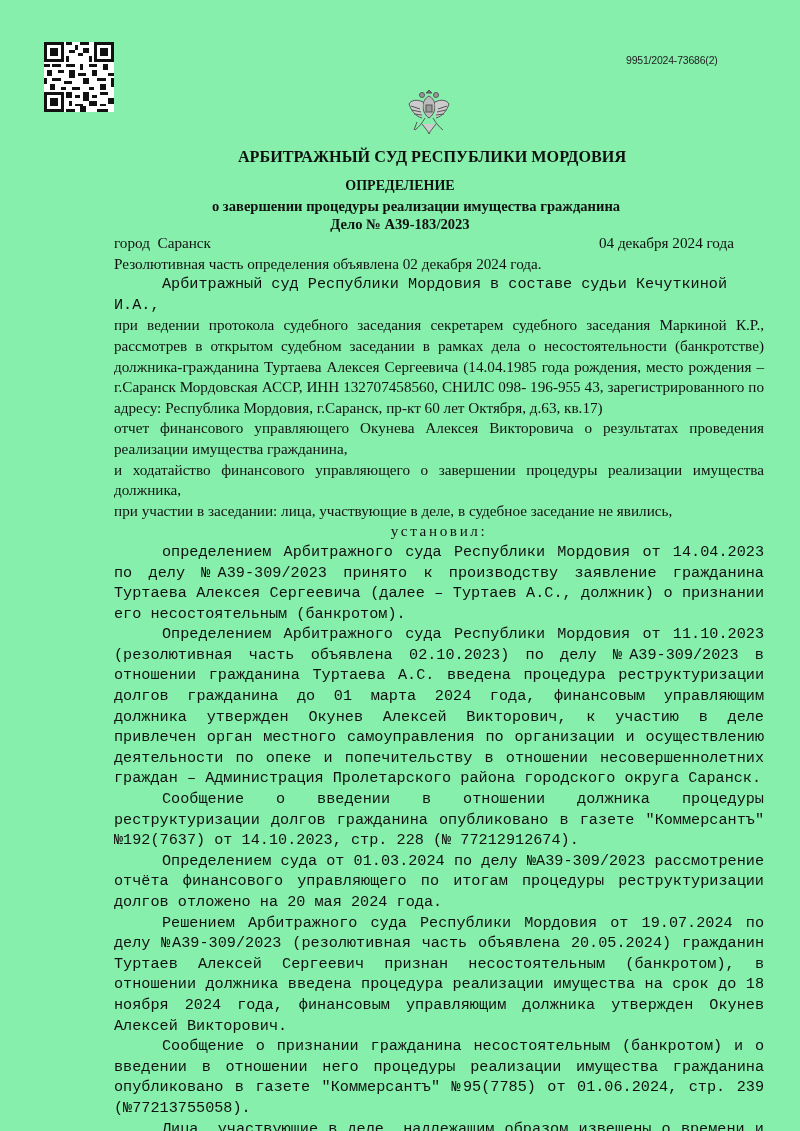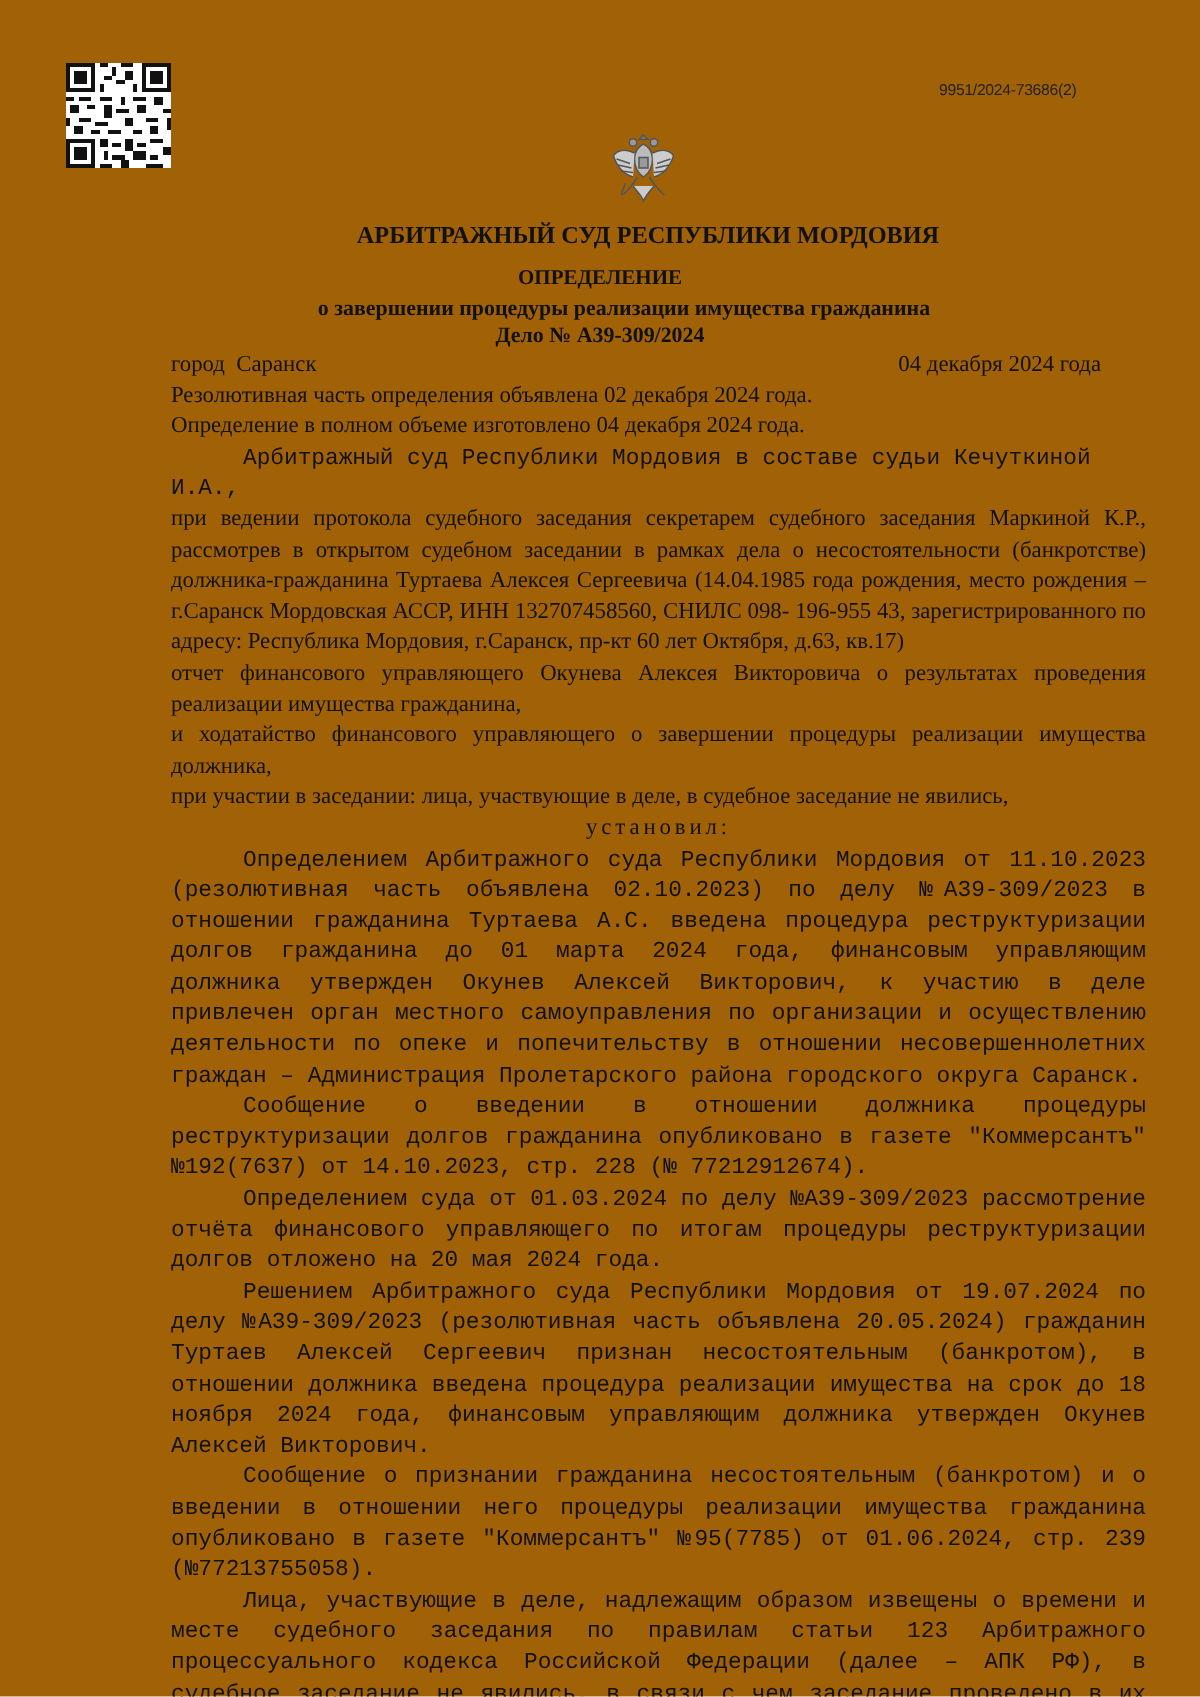--- a/index.html
+++ b/index.html
@@ -1,17 +1,17 @@
 <!DOCTYPE html>
 <html><head>
 <meta charset="utf-8">
 <style>
   html, body { margin: 0; padding: 0; background: #ffffff; }
   body { width: 800px; height: 1131px; position: relative; overflow: hidden; color: #111; }
-  .page { position: absolute; left: 0; top: 0; width: 800px; height: 1131px; background: #a16207; }
+  .page { position: absolute; left: 0; top: 0; width: 800px; height: 1131px; background: #86efac; }
   .qr { position: absolute; left: 44px; top: 42px; width: 70px; height: 70px; }
   .docnum { position: absolute; left: 626px; top: 54px; font-family: "Liberation Sans", sans-serif; font-size: 10.5px; letter-spacing: -0.2px; color: #222; }
   .emblem { position: absolute; left: 407px; top: 86px; width: 44px; height: 52px; }
   .heading { position: absolute; left: 0; width: 800px; text-align: center; font-family: "Liberation Serif", serif; font-weight: bold; color: #111; }
   .court { top: 148px; font-size: 16.2px; margin-left: 32px; }
   .title { top: 178px; font-size: 14px; }
   .subtitle { top: 198px; font-size: 14.6px; margin-left: 16px; }
   .caseno { top: 216px; font-size: 14.6px; }
   .body { position: absolute; left: 114px; top: 233px; width: 650px; font-family: "Liberation Serif", serif; font-size: 15.2px; line-height: 20.6px; color: #111; }
   .body p { margin: 0; text-align: justify; }
@@ -104,35 +104,35 @@
       <rect x="19" y="19" width="6" height="7" fill="#999"></rect>
       <path d="M18 32 c-3 5 -6 9 -10 12 M26 32 c3 5 6 9 10 12"></path>
       <path d="M15 38 c3 4 6 7 7 10 c1 -3 4 -6 7 -10" fill="#ccc"></path>
       <path d="M10 36 l-3 8"></path>
     </g>
   </svg>
 
   <div class="heading court">АРБИТРАЖНЫЙ СУД РЕСПУБЛИКИ МОРДОВИЯ</div>
   <div class="heading title">ОПРЕДЕЛЕНИЕ</div>
   <div class="heading subtitle">о завершении процедуры реализации имущества гражданина</div>
-  <div class="heading caseno">Дело № А39-309/2024</div>
+  <div class="heading caseno">Дело № А39-183/2023</div>
 
   <div class="body">
     <div class="row">
       <span style="white-space:pre">город  Саранск</span>
       <span style="margin-right:30px">04 декабря 2024 года</span>
     </div>
     <p class="left">Резолютивная часть определения объявлена 02 декабря 2024 года.</p>
-    <p class="left">Определение в полном объеме изготовлено 04 декабря 2024 года.</p>
     <p class="left indent">Арбитражный суд Республики Мордовия в составе судьи Кечуткиной И.А.,</p>
     <p>при ведении протокола судебного заседания секретарем судебного заседания Маркиной К.Р., рассмотрев в открытом судебном заседании в рамках дела о несостоятельности (банкротстве) должника-гражданина Туртаева Алексея Сергеевича (14.04.1985 года рождения, место рождения – г.Саранск Мордовская АССР, ИНН 132707458560, СНИЛС 098- 196-955 43, зарегистрированного по адресу: Республика Мордовия, г.Саранск, пр-кт 60 лет Октября, д.63, кв.17)</p>
     <p>отчет финансового управляющего Окунева Алексея Викторовича о результатах проведения реализации имущества гражданина,</p>
     <p>и ходатайство финансового управляющего о завершении процедуры реализации имущества должника,</p>
     <p class="left">при участии в заседании: лица, участвующие в деле, в судебное заседание не явились,</p>
     <p class="center">установил:</p>
+    <p class="indent">определением Арбитражного суда Республики Мордовия от 14.04.2023 по делу №А39-309/2023 принято к производству заявление гражданина Туртаева Алексея Сергеевича (далее – Туртаев А.С., должник) о признании его несостоятельным (банкротом).</p>
     <p class="indent">Определением Арбитражного суда Республики Мордовия от 11.10.2023 (резолютивная часть объявлена 02.10.2023) по делу №А39-309/2023 в отношении гражданина Туртаева А.С. введена процедура реструктуризации долгов гражданина до 01 марта  2024 года, финансовым управляющим должника утвержден Окунев Алексей Викторович, к участию в деле привлечен орган местного самоуправления по организации и осуществлению деятельности по опеке и попечительству в отношении несовершеннолетних граждан – Администрация Пролетарского района городского округа Саранск.</p>
     <p class="indent">Сообщение о введении в отношении должника процедуры реструктуризации долгов гражданина опубликовано в газете "Коммерсантъ" №192(7637) от 14.10.2023, стр. 228 (№ 77212912674).</p>
     <p class="indent">Определением суда от 01.03.2024 по делу №А39-309/2023 рассмотрение отчёта финансового управляющего по итогам процедуры реструктуризации долгов отложено на 20 мая 2024 года.</p>
     <p class="indent">Решением Арбитражного суда Республики Мордовия от 19.07.2024 по делу №А39-309/2023 (резолютивная часть объявлена 20.05.2024) гражданин Туртаев Алексей Сергеевич признан несостоятельным (банкротом), в отношении должника введена процедура реализации имущества на срок до 18 ноября 2024 года, финансовым управляющим должника утвержден Окунев Алексей Викторович.</p>
     <p class="indent">Сообщение о признании гражданина несостоятельным (банкротом) и о введении в отношении него процедуры реализации имущества гражданина опубликовано в газете "Коммерсантъ" №95(7785) от 01.06.2024, стр. 239 (№77213755058).</p>
     <p class="indent">Лица, участвующие в деле, надлежащим образом извещены о времени и месте судебного заседания по правилам статьи 123 Арбитражного процессуального кодекса Российской Федерации (далее – АПК РФ), в судебное заседание не явились, в связи с чем заседание проведено в их отсутствие на основании статьи 156 АПК РФ.</p>
   </div>
 
 </div>
 

